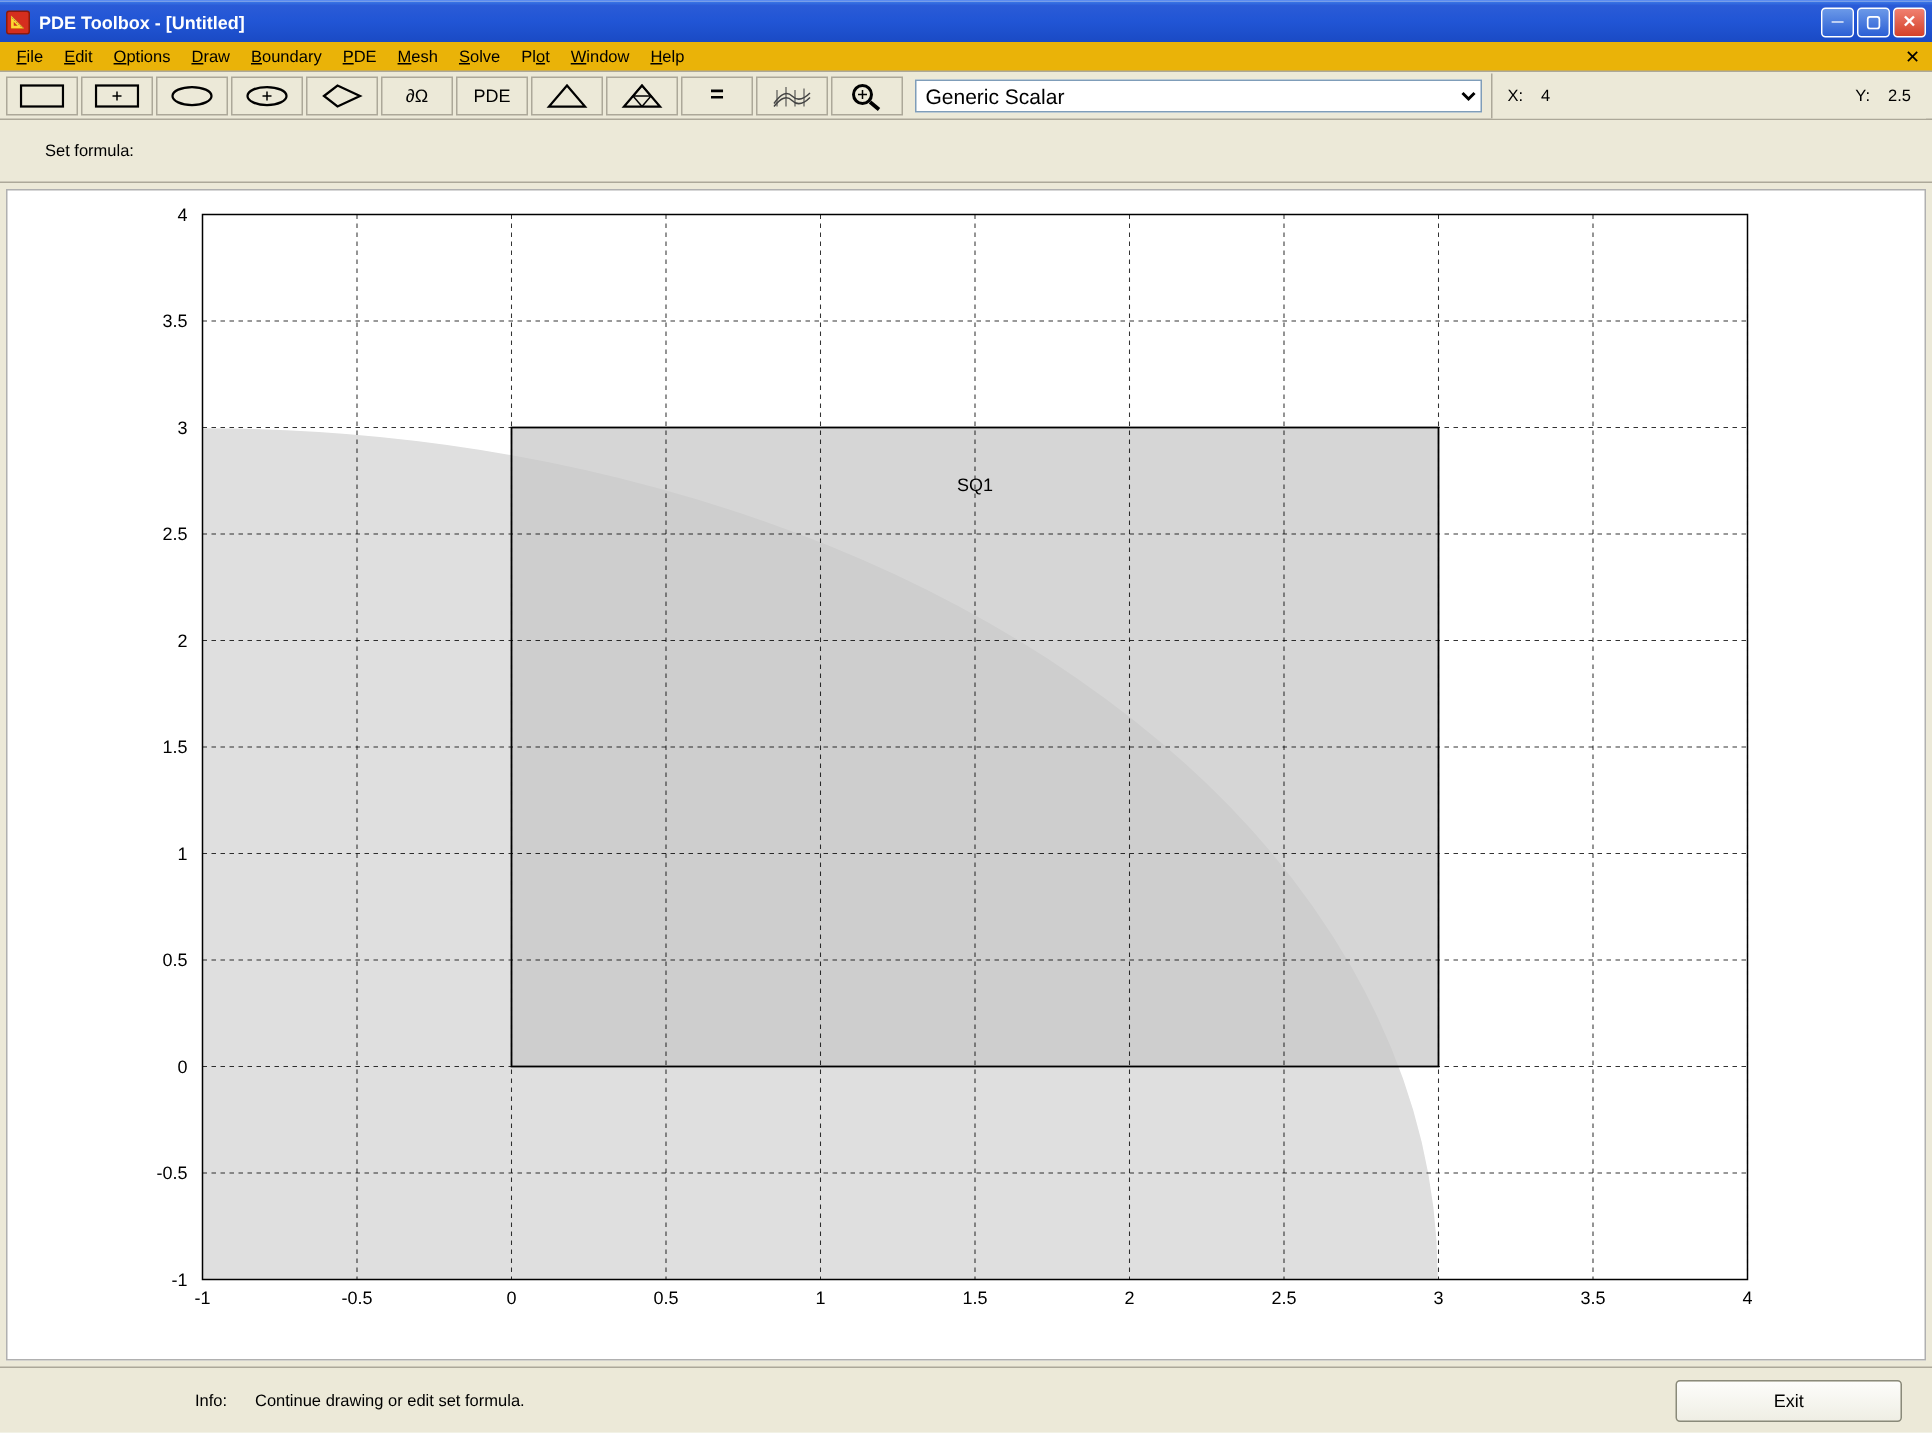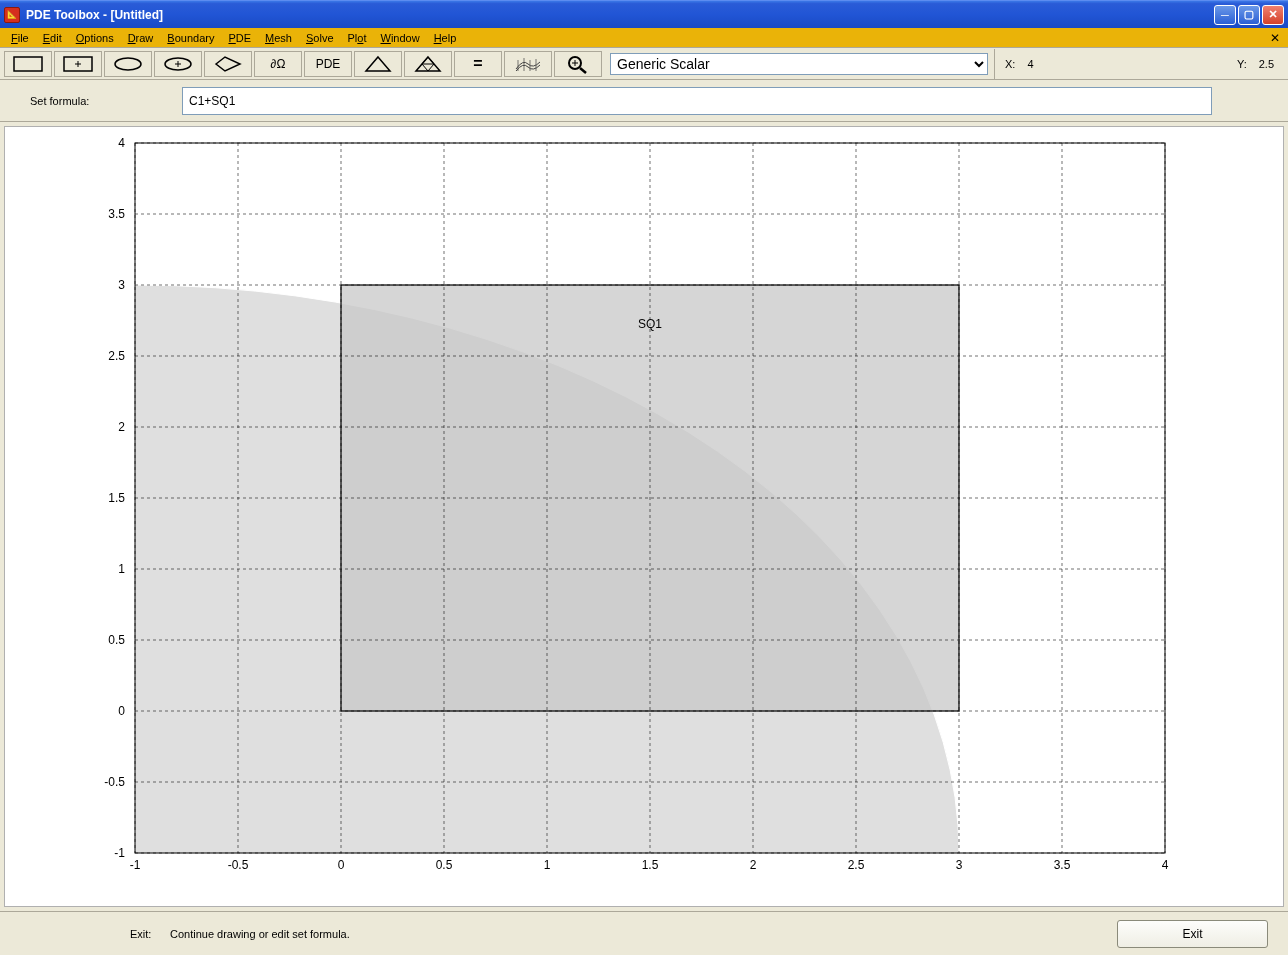--- a/index.html
+++ b/index.html
@@ -287,21 +287,20 @@
     </div>
     <div class="pair" style="margin-left:auto;">
       <span>Y:</span>
       <span>2.5</span>
     </div>
   </div>
 </div>
 
 <div class="formula-row">
   <div class="label">Set formula:</div>
-  <input type="text" value="C1+SQ1" style="">
 </div>
 
 <div class="plot-container">
   <svg class="plot-svg" id="plot-svg">
       <defs>
         <clipPath id="plotclip">
           <rect x="60" y="10" width="1030" height="710"></rect>
         </clipPath>
       </defs>
       <rect x="60" y="10" width="1030" height="710" fill="#fff"></rect>
@@ -352,16 +351,16 @@
       <text x="50" y="155.99999999999997" font-size="12" text-anchor="end">3</text>
       <line x1="60" y1="80.99999999999999" x2="1090" y2="80.99999999999999" stroke="#000" stroke-dasharray="3,3" stroke-width="0.7" stroke-opacity="0.8"></line>
       <text x="50" y="84.99999999999999" font-size="12" text-anchor="end">3.5</text>
       <line x1="60" y1="10" x2="1090" y2="10" stroke="#000" stroke-dasharray="3,3" stroke-width="0.7" stroke-opacity="0.8"></line>
       <text x="50" y="14" font-size="12" text-anchor="end">4</text>
       <rect x="60" y="10" width="1030" height="710" fill="none" stroke="#000" stroke-width="1"></rect>
     </svg>
 </div>
 
 <div class="footer">
-  <div class="info-label">Exit:</div>
+  <div class="info-label">Info:</div>
   <div class="info-text">Continue drawing or edit set formula.</div>
   <button class="exit-btn">Exit</button>
 </div>
 
 </body></html>

